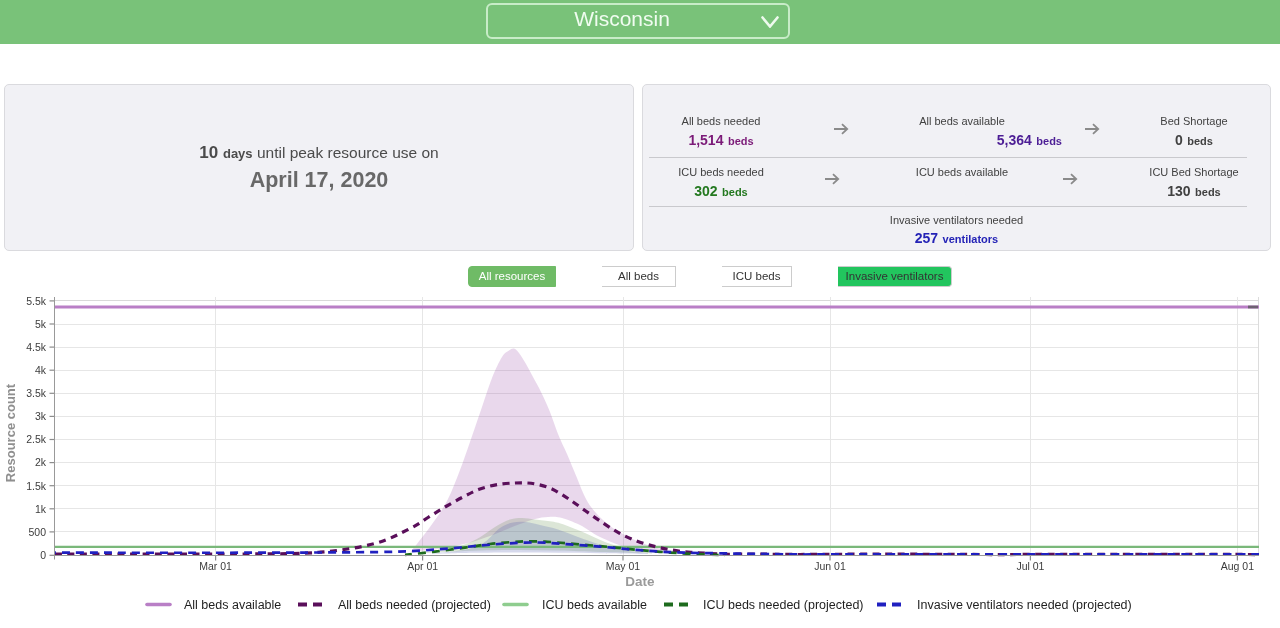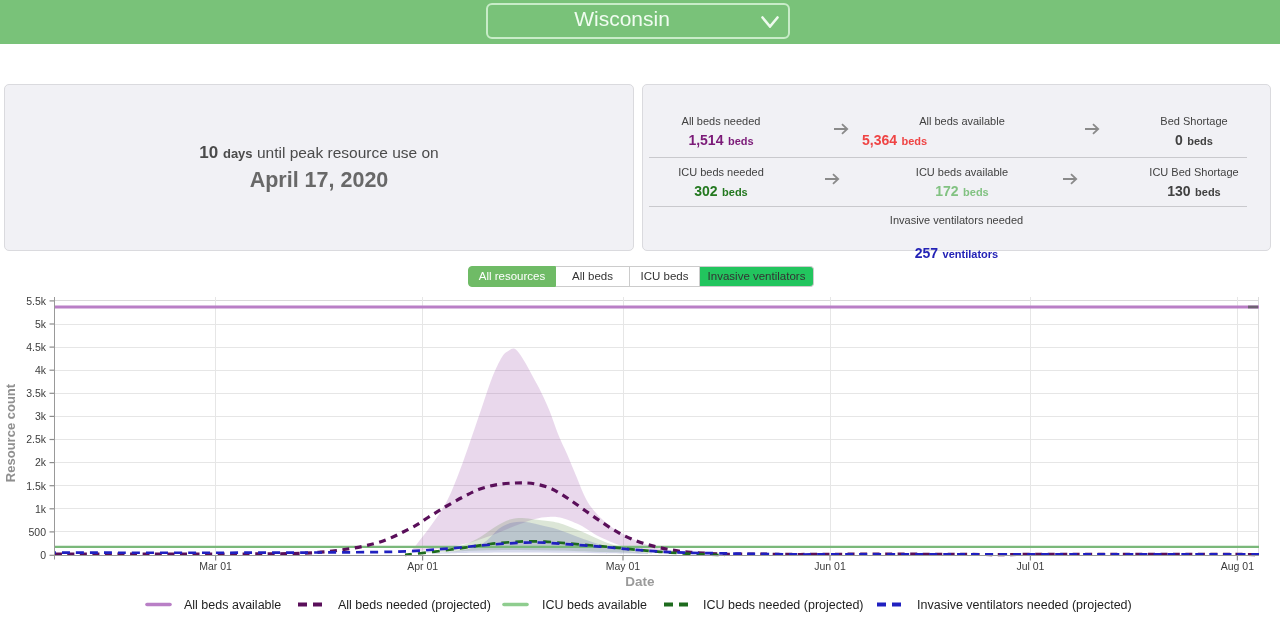--- a/index.html
+++ b/index.html
@@ -23,48 +23,47 @@
 <div class="abs" style="left:4px;top:145px;width:630px;text-align:center;color:#4b4b4b;font-size:15.5px;line-height:16px;"><b style="font-size:17px;">10 <span style="font-size:13px;">days</span></b> until peak resource use on</div>
 <div class="abs" style="left:4px;top:168px;width:630px;text-align:center;color:#686868;font-size:21.5px;font-weight:bold;">April 17, 2020</div>
 
 <div class="abs" style="left:642px;top:84px;width:629px;height:167px;background:#f1f1f5;border:1px solid #dadade;border-radius:5px;"></div>
 <div class="abs" style="left:649px;top:157px;width:598px;height:1px;background:#c9c9cd;"></div>
 <div class="abs" style="left:649px;top:206px;width:598px;height:1px;background:#c9c9cd;"></div>
 
 <div class="abs" style="left:621px;top:115px;width:200px;text-align:center;color:#414141;font-size:11px;">All beds needed</div>
 <div class="abs" style="left:621px;top:131px;width:200px;text-align:center;color:#7b1a78;font-weight:bold;"><span style="font-size:14px;">1,514</span> <span style="font-size:11px;">beds</span></div>
 <div class="abs" style="left:862px;top:115px;width:200px;text-align:center;color:#414141;font-size:11px;">All beds available</div>
-<div class="abs" style="left:862px;top:131px;width:200px;text-align:left;color:#ef4444;font-weight:bold;"><span style="font-size:14px;">5,364</span> <span style="font-size:11px;">beds</span></div>
+<div class="abs" style="left:862px;top:131px;width:200px;text-align:right;color:#4c1d95;font-weight:bold;"><span style="font-size:14px;">5,364</span> <span style="font-size:11px;">beds</span></div>
 <div class="abs" style="left:1094px;top:115px;width:200px;text-align:center;color:#414141;font-size:11px;">Bed Shortage</div>
 <div class="abs" style="left:1094px;top:131px;width:200px;text-align:center;color:#414141;font-weight:bold;"><span style="font-size:14px;">0</span> <span style="font-size:11px;">beds</span></div>
 
 <div class="abs" style="left:621px;top:166px;width:200px;text-align:center;color:#414141;font-size:11px;">ICU beds needed</div>
 <div class="abs" style="left:621px;top:181.5px;width:200px;text-align:center;color:#23781f;font-weight:bold;"><span style="font-size:14px;">302</span> <span style="font-size:11px;">beds</span></div>
 <div class="abs" style="left:862px;top:166px;width:200px;text-align:center;color:#414141;font-size:11px;">ICU beds available</div>
-<div class="abs" style="left:862px;top:181.5px;width:200px;text-align:center;color:#82c282;font-weight:bold;"><span style="font-size:14px;">172</span> <span style="font-size:11px;">beds</span></div>
 <div class="abs" style="left:1094px;top:166px;width:200px;text-align:center;color:#414141;font-size:11px;">ICU Bed Shortage</div>
 <div class="abs" style="left:1094px;top:181.5px;width:200px;text-align:center;color:#414141;font-weight:bold;"><span style="font-size:14px;">130</span> <span style="font-size:11px;">beds</span></div>
 
 <div class="abs" style="left:642px;top:214px;width:629px;text-align:center;color:#414141;font-size:11px;">Invasive ventilators needed</div>
-<div class="abs" style="left:642px;top:229px;width:629px;text-align:center;color:#2423b6;font-weight:bold;margin-top:15px;"><span style="font-size:14px;">257</span> <span style="font-size:11px;">ventilators</span></div>
+<div class="abs" style="left:642px;top:229px;width:629px;text-align:center;color:#2423b6;font-weight:bold;"><span style="font-size:14px;">257</span> <span style="font-size:11px;">ventilators</span></div>
 
 <svg class="abs" style="left:833px;top:122px;" width="16" height="14" viewBox="0 0 16 14">
       <path d="M1,7 L14.2,7 M9,2.2 L14.2,7 L9,11.8" fill="none" stroke="#8a8a8a" stroke-width="1.8"></path>
     </svg>
 <svg class="abs" style="left:1084px;top:122px;" width="16" height="14" viewBox="0 0 16 14">
       <path d="M1,7 L14.2,7 M9,2.2 L14.2,7 L9,11.8" fill="none" stroke="#8a8a8a" stroke-width="1.8"></path>
     </svg>
 <svg class="abs" style="left:824px;top:172px;" width="16" height="14" viewBox="0 0 16 14">
       <path d="M1,7 L14.2,7 M9,2.2 L14.2,7 L9,11.8" fill="none" stroke="#8a8a8a" stroke-width="1.8"></path>
     </svg>
 <svg class="abs" style="left:1062px;top:172px;" width="16" height="14" viewBox="0 0 16 14">
       <path d="M1,7 L14.2,7 M9,2.2 L14.2,7 L9,11.8" fill="none" stroke="#8a8a8a" stroke-width="1.8"></path>
     </svg>
 
-<div class="abs" style="left:468px;top:266px;height:21px;display:flex;font-size:11.5px;text-align:center;line-height:19px;">
+<div class="abs" style="left:468px;top:266px;height:21px;display:flex;font-size:11.5px;text-align:center;line-height:19px;gap:46px;">
 <div style="width:88px;background:#6fbb66;color:#fff;border:1px solid #6fbb66;border-radius:4px 0 0 4px;">All resources</div>
 <div style="width:74px;background:#fff;color:#333;border:1px solid #ccc;border-left:none;">All beds</div>
 <div style="width:70px;background:#fff;color:#333;border:1px solid #ccc;border-left:none;">ICU beds</div>
 <div style="width:114px;background:#22c55e;color:#333;border:1px solid #ccc;border-left:none;border-radius:0 4px 4px 0;">Invasive ventilators</div>
 </div>
 <svg class="abs" style="left:0;top:0;" width="1280" height="628" viewBox="0 0 1280 628">
 <line x1="55" y1="531.5" x2="1259" y2="531.5" stroke="#e6e6e6" stroke-width="1"></line>
 <line x1="55" y1="508.5" x2="1259" y2="508.5" stroke="#e6e6e6" stroke-width="1"></line>
 <line x1="55" y1="485.5" x2="1259" y2="485.5" stroke="#e6e6e6" stroke-width="1"></line>
 <line x1="55" y1="462.5" x2="1259" y2="462.5" stroke="#e6e6e6" stroke-width="1"></line>

